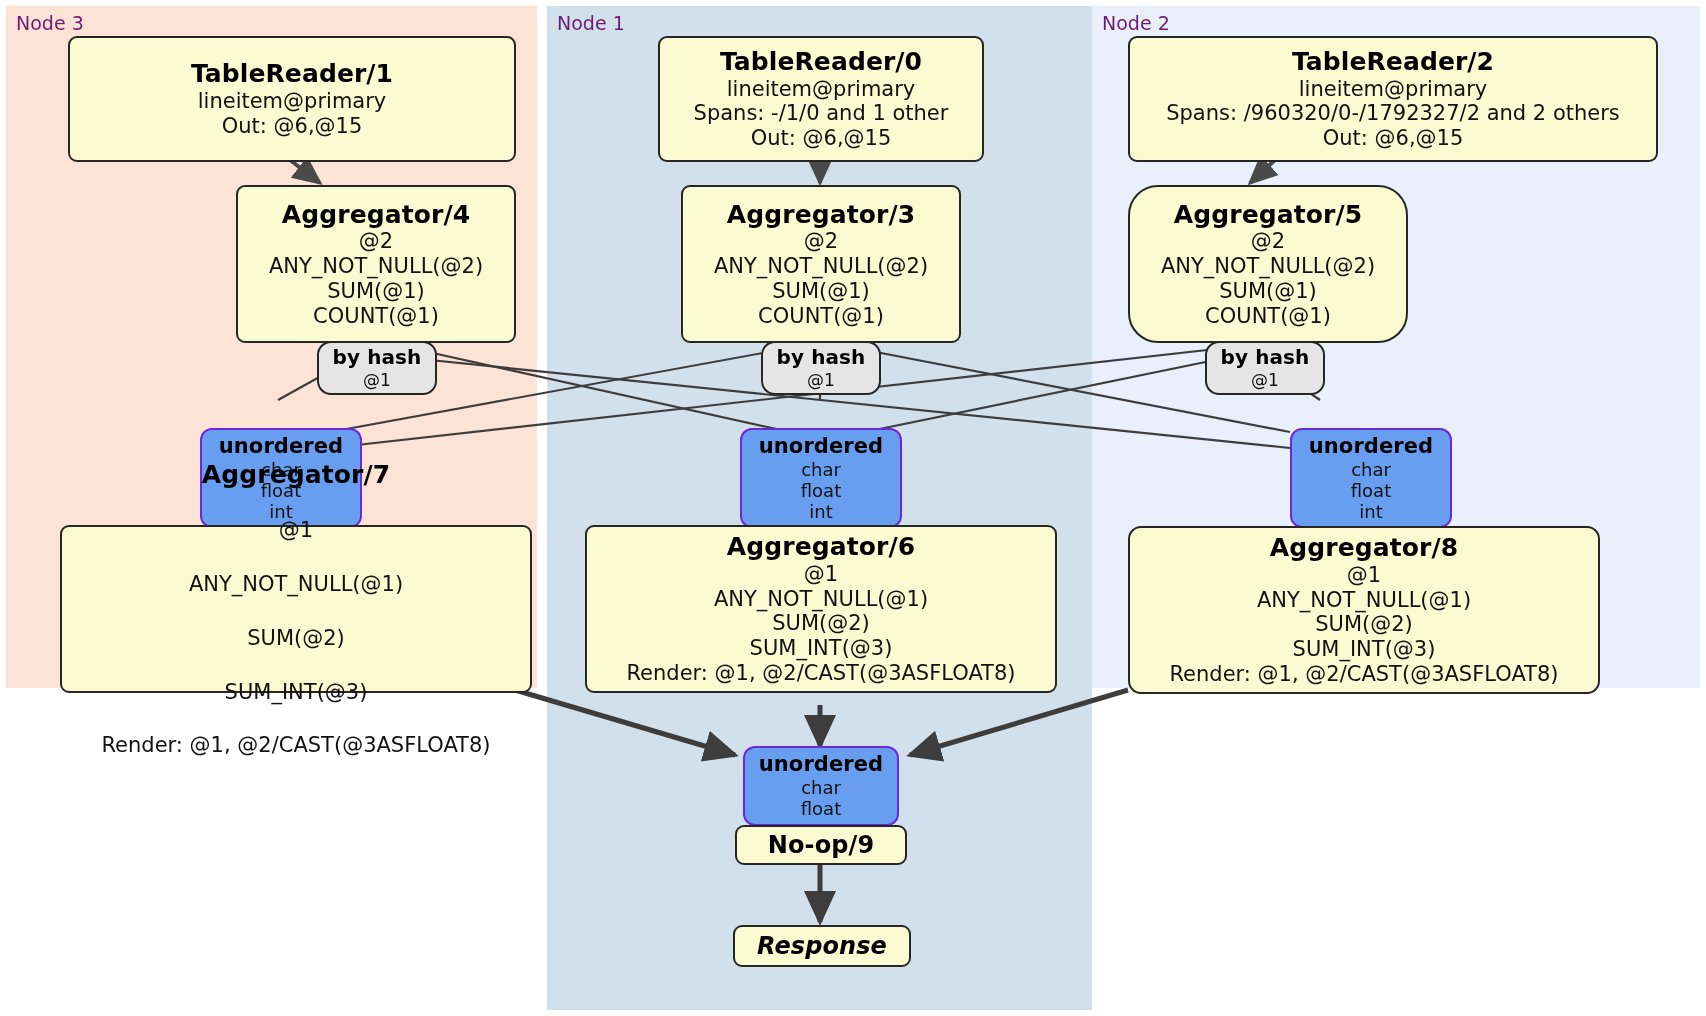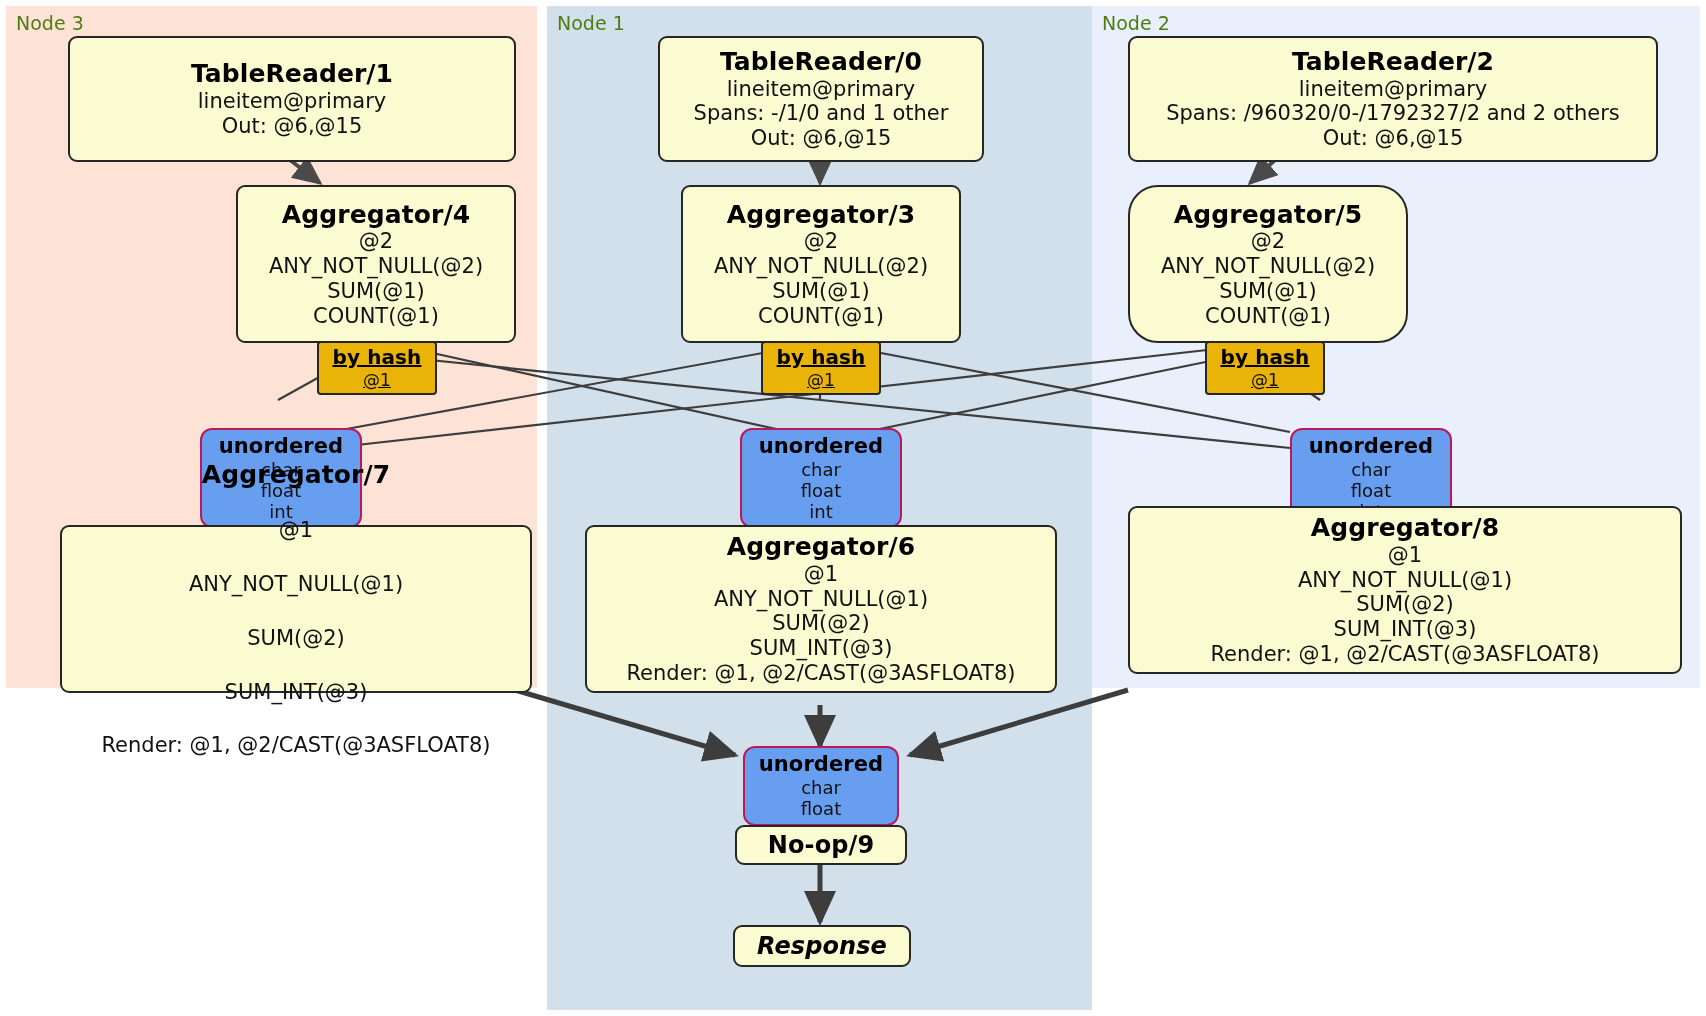--- a/index.html
+++ b/index.html
@@ -5,40 +5,40 @@
   html,body{margin:0;padding:0;background:#ffffff;}
   body{
     width:1706px;height:1016px;position:relative;overflow:hidden;
     font-family:"DejaVu Sans","Liberation Sans",sans-serif;
   }
   #stage{position:absolute;left:0;top:0;width:1706px;height:1016px;}
 
   
   .cluster{position:absolute;box-sizing:border-box;}
   .cluster-label{
-    position:absolute;left:10px;top:6px;font-size:19px;color:#4d7c0f;
+    position:absolute;left:10px;top:6px;font-size:19px;color:#701a75;
     font-family:"DejaVu Sans","Liberation Sans",sans-serif;white-space:nowrap;
   }
   #cluster-node3{left:6px;top:6px;width:531px;height:682px;background:#fce3d5;}
   #cluster-node1{left:547px;top:6px;width:545px;height:1004px;background:#d2e0ec;}
   #cluster-node2{left:1092px;top:6px;width:608px;height:682px;background:#eaf0fb;}
 
   
   .node{
     position:absolute;box-sizing:border-box;
     border:2px solid #262626;border-radius:9px;
     display:flex;flex-direction:column;align-items:center;justify-content:center;
     text-align:center;line-height:1.18;
   }
   .node .title{font-weight:bold;font-size:25px;color:#000;letter-spacing:.1px;}
   .node .line{font-size:21px;color:#111;white-space:nowrap;}
 
   .proc{background:#fbfbd2;}
-  .router{background:#eab308;border-radius:4px;text-decoration:underline;}
-  .receiver{background:#689ef0;border-radius:12px;border:2px solid #be185d;}
+  .router{background:#e5e5e5;border-radius:14px;}
+  .receiver{background:#689ef0;border-radius:12px;border:2px solid #6d28d9;}
 
   .router .title{font-size:20px;}
   .router .line{font-size:17px;}
   .receiver .title{font-size:21px;}
   .receiver .line{font-size:18px;}
 
   .small-node .title{font-size:24px;}
 
   
   #edges{position:absolute;left:0;top:0;width:1706px;height:1016px;pointer-events:none;}
@@ -199,21 +199,21 @@
     <div class="line">@1</div>
   </div>
 
   <div class="node receiver" style="left:1290px;top:428px;width:162px;height:100px;">
     <div class="title">unordered</div>
     <div class="line">char</div>
     <div class="line">float</div>
     <div class="line">int</div>
   </div>
 
-  <div class="node proc" style="left:1128px;top:506px;width:554px;height:168px;">
+  <div class="node proc" style="left:1128px;top:526px;width:472px;height:168px;border-radius:13px;">
     <div class="title">Aggregator/8</div>
     <div class="line">@1</div>
     <div class="line">ANY_NOT_NULL(@1)</div>
     <div class="line">SUM(@2)</div>
     <div class="line">SUM_INT(@3)</div>
     <div class="line">Render: @1, @2/CAST(@3ASFLOAT8)</div>
   </div>
 
 </div>
 

